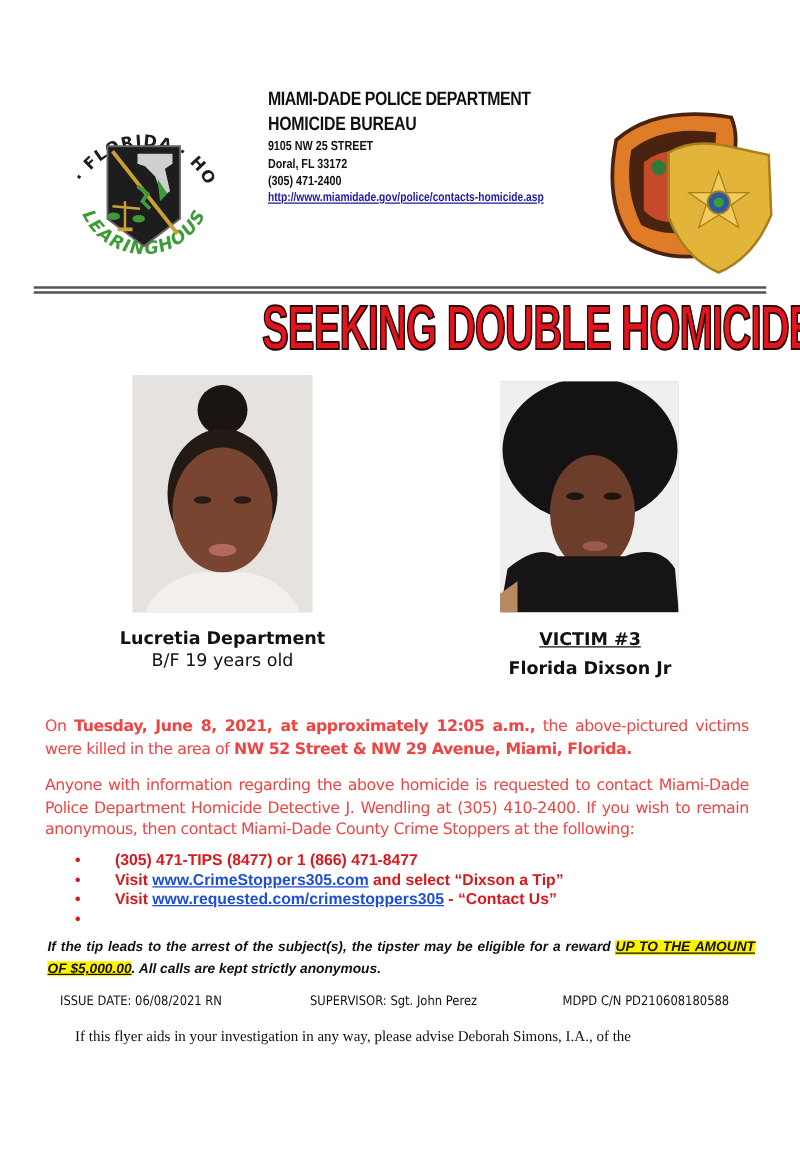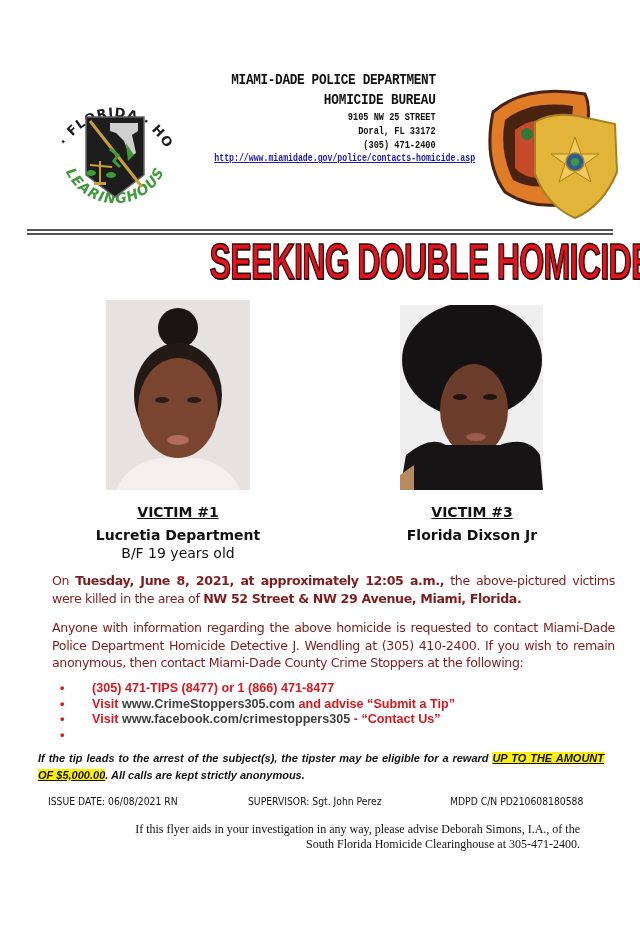--- a/index.html
+++ b/index.html
@@ -1,20 +1,20 @@
 <!DOCTYPE html>
 <html><head>
 <meta charset="utf-8">
 <style>
   html, body { margin:0; padding:0; background:#ffffff; }
   body { width:640px; height:938px; position:relative; overflow:hidden; font-family:"Liberation Sans", sans-serif; color:#111; }
   .abs { position:absolute; }
 
   
-  .hdr { left:190px; top:70px; width:270px; text-align:right; font-family:Liberation Mono, monospace; }
+  .hdr { left:190px; top:70px; width:270px; text-align:left; font-family:Liberation Sans, sans-serif; }
   .hdr .l1 { font-size:15.5px; font-weight:bold; letter-spacing:-0.4px; transform:scaleX(0.82); transform-origin:center; white-space:nowrap; line-height:20px; color:#111; }
   .hdr .l2 { font-size:15.5px; font-weight:bold; letter-spacing:-0.2px; transform:scaleX(0.82); transform-origin:center; white-space:nowrap; line-height:20px; color:#111; }
   .hdr .sm { font-size:10.5px; font-weight:bold; transform:scaleX(0.82); transform-origin:center; white-space:nowrap; line-height:14px; color:#111; }
   .hdr .url { font-size:10px; font-weight:bold; color:#1a1aa8; text-decoration:underline; transform:scaleX(0.82); transform-origin:center; white-space:nowrap; line-height:14px; }
 
   
   .logo-left { left:40px; top:75px; width:150px; height:145px; }
   .logo-right { left:475px; top:82px; width:150px; height:140px; }
 
   
@@ -35,41 +35,41 @@
 
   
   .vic { width:240px; text-align:center; font-family:"DejaVu Sans", sans-serif; }
   .vic .num { font-size:14px; font-weight:bold; text-decoration:underline; line-height:20px; margin-bottom:4px; }
   .vic .name { font-size:14px; font-weight:bold; line-height:18px; }
   .vic .desc { font-size:14px; line-height:18px; }
   .vic1 { left:58px; top:502px; }
   .vic2 { left:352px; top:502px; }
 
   
-  .para { left:52px; width:563px; font-family:"DejaVu Sans", sans-serif; font-size:12.6px; line-height:17.5px; text-align:justify; color:#7f1d1d; letter-spacing:-0.35px; }
+  .para { left:36px; width:563px; font-family:"DejaVu Sans", sans-serif; font-size:12.6px; line-height:17.5px; text-align:justify; color:#ef4444; letter-spacing:-0.35px; }
   .p1 { top:572px; }
   .p2 { top:619px; }
 
   
   .tips { left:60px; top:681px; width:520px; margin:0; padding:0; list-style:none; font-family:"Liberation Sans", sans-serif; font-weight:bold; font-size:12.6px; line-height:15.5px; color:#d7191f; }
   .tips li { position:relative; padding-left:32px; white-space:nowrap; }
   .tips li .bul { position:absolute; left:0; top:0; color:#d7191f; }
-  .tips a { color:#404040; }
+  .tips a { color:#1d4ed8; text-decoration:underline; }
 
   
   .reward { left:38px; top:750px; width:566px; font-family:"Liberation Sans", sans-serif; font-style:italic; font-weight:bold; font-size:11px; line-height:17px; text-align:justify; color:#111; }
   .hl { background:#fff200; text-decoration:underline; }
 
   
   .meta { top:795px; font-family:"DejaVu Sans", sans-serif; font-size:10.5px; color:#111; white-space:nowrap; transform:scaleX(0.88); transform-origin:left; }
   .meta1 { left:48px; }
   .meta2 { left:248px; }
   .meta3 { left:450px; }
 
-  .advise { left:60px; top:822px; width:520px; text-align:right; font-family:"Liberation Serif", serif; font-size:12px; line-height:15px; color:#111; }
+  .advise { left:60px; top:822px; width:520px; text-align:left; font-family:"Liberation Serif", serif; font-size:12px; line-height:15px; color:#111; }
 </style>
 </head>
 <body>
 
 <div class="abs logo-left">
   <svg width="150" height="145" viewBox="0 0 150 145">
     <defs>
       <path id="arcTop" d="M 22 80 A 56 56 0 0 1 128 80"></path>
       <path id="arcBot" d="M 24 92 A 54 54 0 0 0 126 92"></path>
     </defs>
@@ -139,42 +139,40 @@
     <ellipse cx="74" cy="105" rx="34" ry="46" fill="#6b3d2a"></ellipse>
     <ellipse cx="60" cy="92" rx="7" ry="3" fill="#201410"></ellipse>
     <ellipse cx="90" cy="92" rx="7" ry="3" fill="#201410"></ellipse>
     <ellipse cx="76" cy="132" rx="10" ry="4" fill="#9a5a4c"></ellipse>
     <path d="M 0 185 L 6 150 Q 30 130 46 140 L 100 140 Q 128 130 140 150 L 143 185 Z" fill="#161414"></path>
     <path d="M 0 170 L 14 160 L 14 185 L 0 185 Z" fill="#b88a62"></path>
   </svg>
 </div>
 
 <div class="abs vic vic1">
-  <div class="num">VICTIM #1</div>
   <div class="name">Lucretia Department</div>
   <div class="desc">B/F 19 years old</div>
 </div>
 <div class="abs vic vic2">
   <div class="num">VICTIM #3</div>
   <div class="name">Florida Dixson Jr</div>
 </div>
 
 <div class="abs para p1"><span>On </span><b>Tuesday, June 8, 2021, at approximately 12:05 a.m.,</b><span> the above-pictured victims were killed in the area of </span><b>NW 52 Street &amp; NW 29 Avenue, Miami, Florida.</b></div>
 
 <div class="abs para p2">Anyone with information regarding the above homicide is requested to contact Miami-Dade Police Department Homicide Detective J. Wendling at (305) 410-2400.  If you wish to remain anonymous, then contact Miami-Dade County Crime Stoppers at the following:</div>
 
 <ul class="abs tips">
   <li><span class="bul">•</span><span>(305) 471-TIPS (8477) or 1 (866) 471-8477</span></li>
-  <li><span class="bul">•</span><span>Visit </span><a>www.CrimeStoppers305.com</a><span> and advise “Submit a Tip”</span></li>
-  <li><span class="bul">•</span><span>Visit </span><a>www.facebook.com/crimestoppers305</a><span> - “Contact Us”</span></li>
+  <li><span class="bul">•</span><span>Visit </span><a>www.CrimeStoppers305.com</a><span> and select “Dixson a Tip”</span></li>
+  <li><span class="bul">•</span><span>Visit </span><a>www.requested.com/crimestoppers305</a><span> - “Contact Us”</span></li>
   <li><span class="bul">•</span></li>
 </ul>
 
 <div class="abs reward"><span>If the tip leads to the arrest of the subject(s), the tipster may be eligible for a reward </span><span class="hl">UP TO THE AMOUNT OF $5,000.00</span><span>. All calls are kept strictly anonymous.</span></div>
 
 <div class="abs meta meta1">ISSUE DATE:  06/08/2021 RN</div>
 <div class="abs meta meta2">SUPERVISOR: Sgt. John Perez</div>
 <div class="abs meta meta3">MDPD C/N PD210608180588</div>
 
 <div class="abs advise">
   <div>If this flyer aids in your investigation in any way, please advise Deborah Simons, I.A., of the</div>
-  <div>South Florida Homicide Clearinghouse at 305-471-2400.</div>
 </div>
 
 </body></html>

